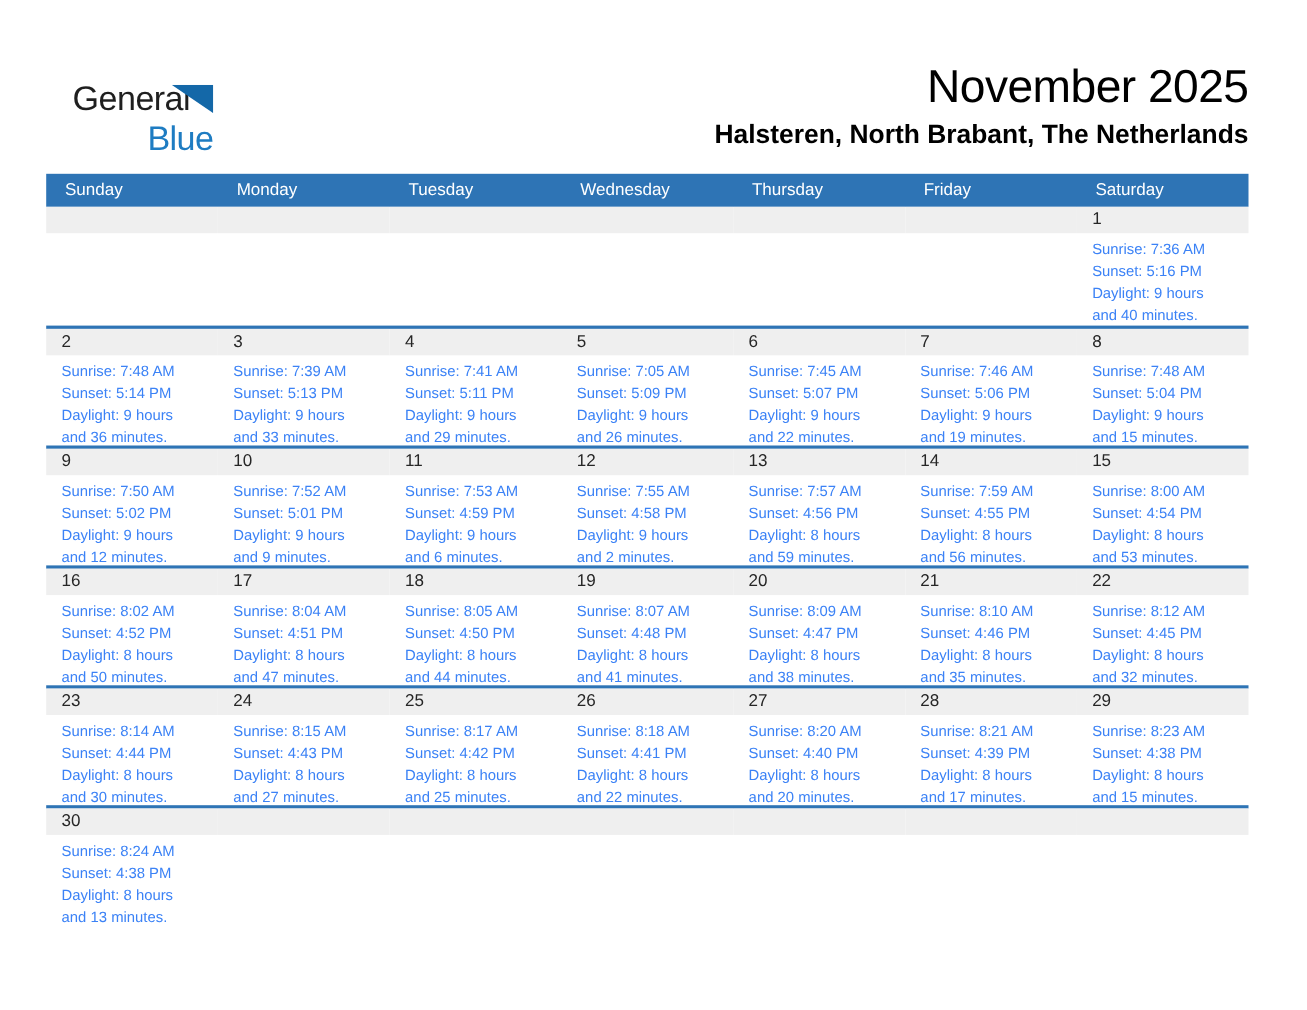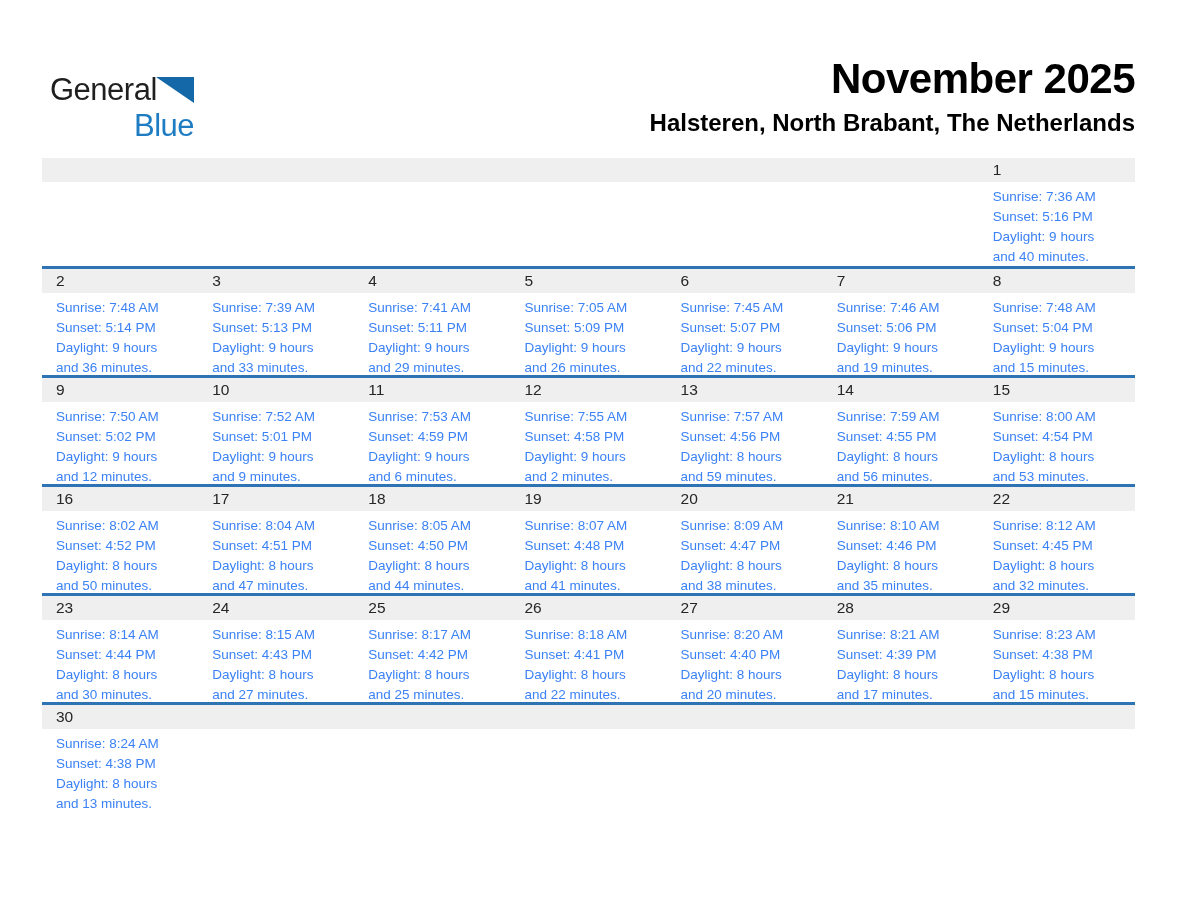--- a/index.html
+++ b/index.html
@@ -8,40 +8,40 @@
     width: 1188px; height: 918px;
     position: relative;
     font-family: "Liberation Sans", "DejaVu Sans", sans-serif;
     color: #1b1b1b;
     overflow: hidden;
   }
 
   
   .logo { position: absolute; left: 50px; top: 74px; width: 170px; height: 62px; }
   .logo-general {
-    position: absolute; left: 0; top: 0;
+    position: absolute; left: 16px; top: 0;
     font-size: 31px; line-height: 1; letter-spacing: -0.5px;
     color: #1f1f1f;
   }
   .logo-triangle {
     position: absolute; left: 106px; top: 3px;
     width: 38px; height: 26px;
     background: var(--logo-triangle, #1468A8);
     clip-path: polygon(0 0, 100% 0, 100% 100%);
   }
   .logo-blue {
     position: absolute; left: 84px; top: 36px;
     font-size: 31px; line-height: 1; letter-spacing: -0.5px;
     color: var(--logo-blue, #1E7CC2);
   }
 
   
   .title-block { position: absolute; top: 56px; right: 53px; text-align: right; }
   .page-title {
-    font-size: 42px; font-weight: 700; line-height: 1.1;
+    font-size: 42px; font-weight: 400; line-height: 1.1;
     color: #000000; letter-spacing: -0.5px;
   }
   .page-subtitle {
     margin-top: 7px;
     font-size: 24px; font-weight: 700; line-height: 1.15;
     color: #000000;
   }
 
   
   .calendar { position: absolute; left: 42px; top: 158px; width: 1093px; }
@@ -86,20 +86,29 @@
   <span class="logo-triangle"></span>
   <span class="logo-blue">Blue</span>
 </div>
 
 <div class="title-block">
   <div class="page-title">November 2025</div>
   <div class="page-subtitle">Halsteren, North Brabant, The Netherlands</div>
 </div>
 
 <div class="calendar">
+  <div class="weekday-row">
+    <div class="weekday-cell">Sunday</div>
+    <div class="weekday-cell">Monday</div>
+    <div class="weekday-cell">Tuesday</div>
+    <div class="weekday-cell">Wednesday</div>
+    <div class="weekday-cell">Thursday</div>
+    <div class="weekday-cell">Friday</div>
+    <div class="weekday-cell">Saturday</div>
+  </div>
   <div>
       <div class="week-row no-border">
         <div class="cell">
           <div class="band"></div>
           <div class="details"></div>
         </div>
         <div class="cell">
           <div class="band"></div>
           <div class="details"></div>
         </div>

